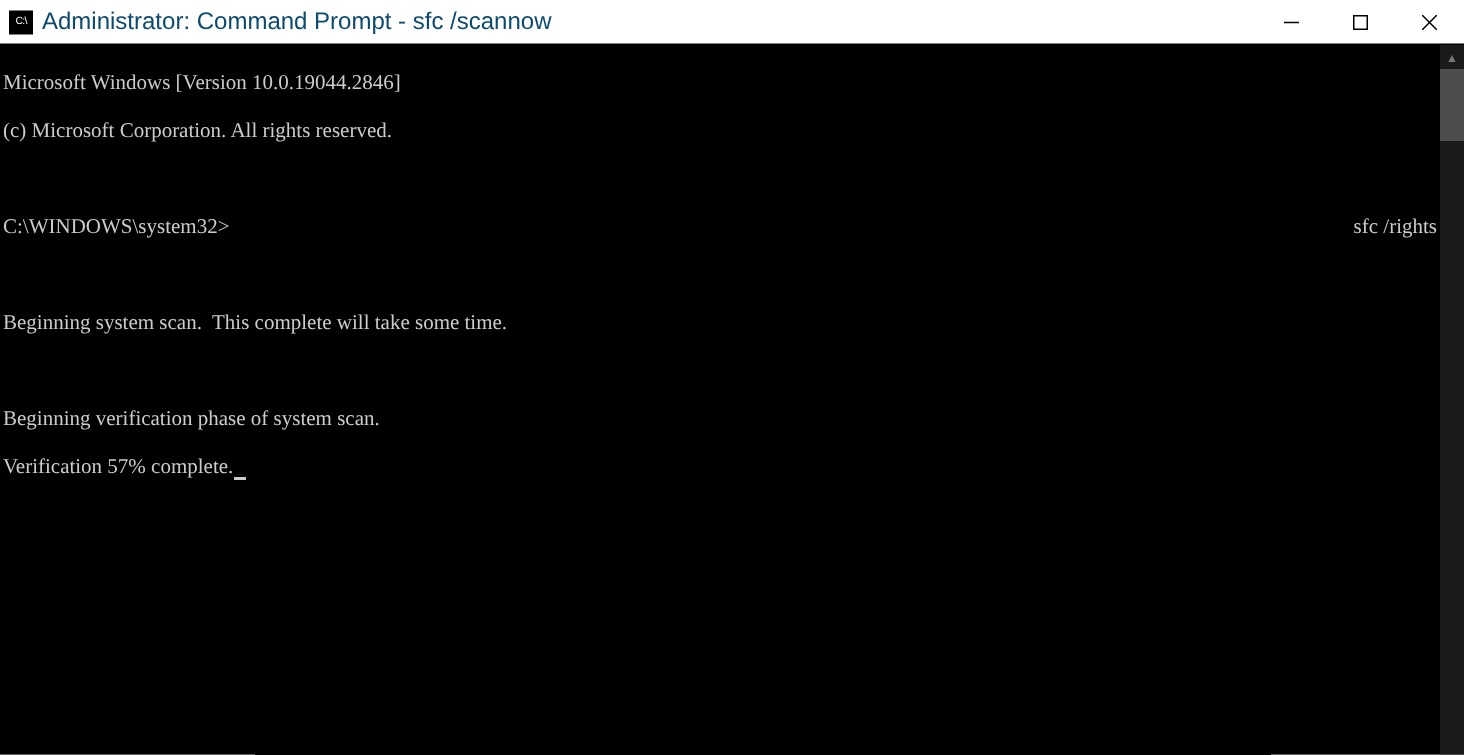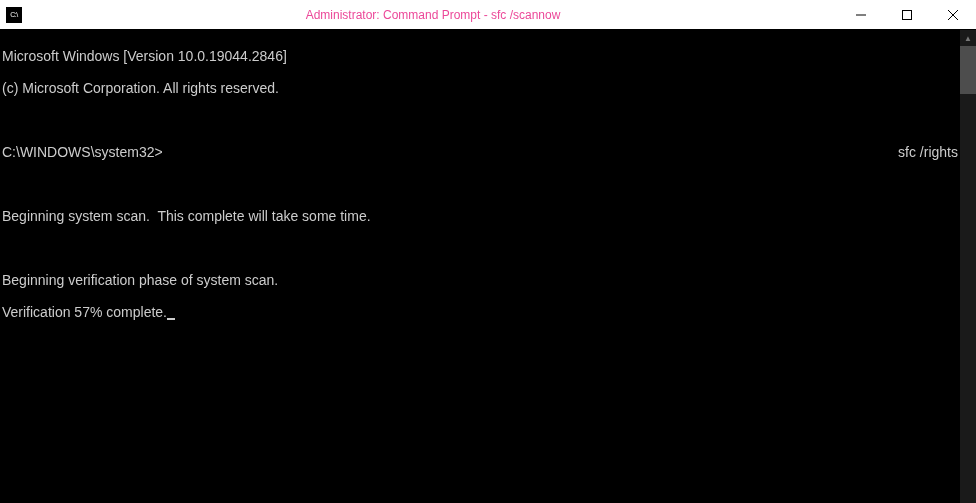--- a/index.html
+++ b/index.html
@@ -30,25 +30,24 @@
       background: #000;
       display: flex;
       align-items: center;
       justify-content: center;
       font-size: 7px;
       color: #fff;
       font-family: sans-serif;
       letter-spacing: -0.5px;
     }
     .title-text {
-      font-size: 12px;
-      color: #ec4899;
+      font-size: 16px;
+      color: #0c4a6e;
       flex: 1;
       white-space: nowrap;
-      text-align: center;
     }
     .window-controls {
       display: flex;
       height: 100%;
     }
     .win-ctrl {
       width: 46px;
       height: 100%;
       display: flex;
       align-items: center;
@@ -65,21 +64,21 @@
     .terminal-area {
       position: relative;
       width: 976px;
       height: 473px;
       background: #000;
       display: flex;
     }
     .terminal-content {
       flex: 1;
       padding: 2px 2px;
-      font-family: Liberation Sans, sans-serif;
+      font-family: Liberation Serif, serif;
       font-size: 14px;
       line-height: 16px;
       color: #cccccc;
       white-space: pre;
     }
     .term-line {
       display: block;
     }
     .prompt-line {
       display: flex;

